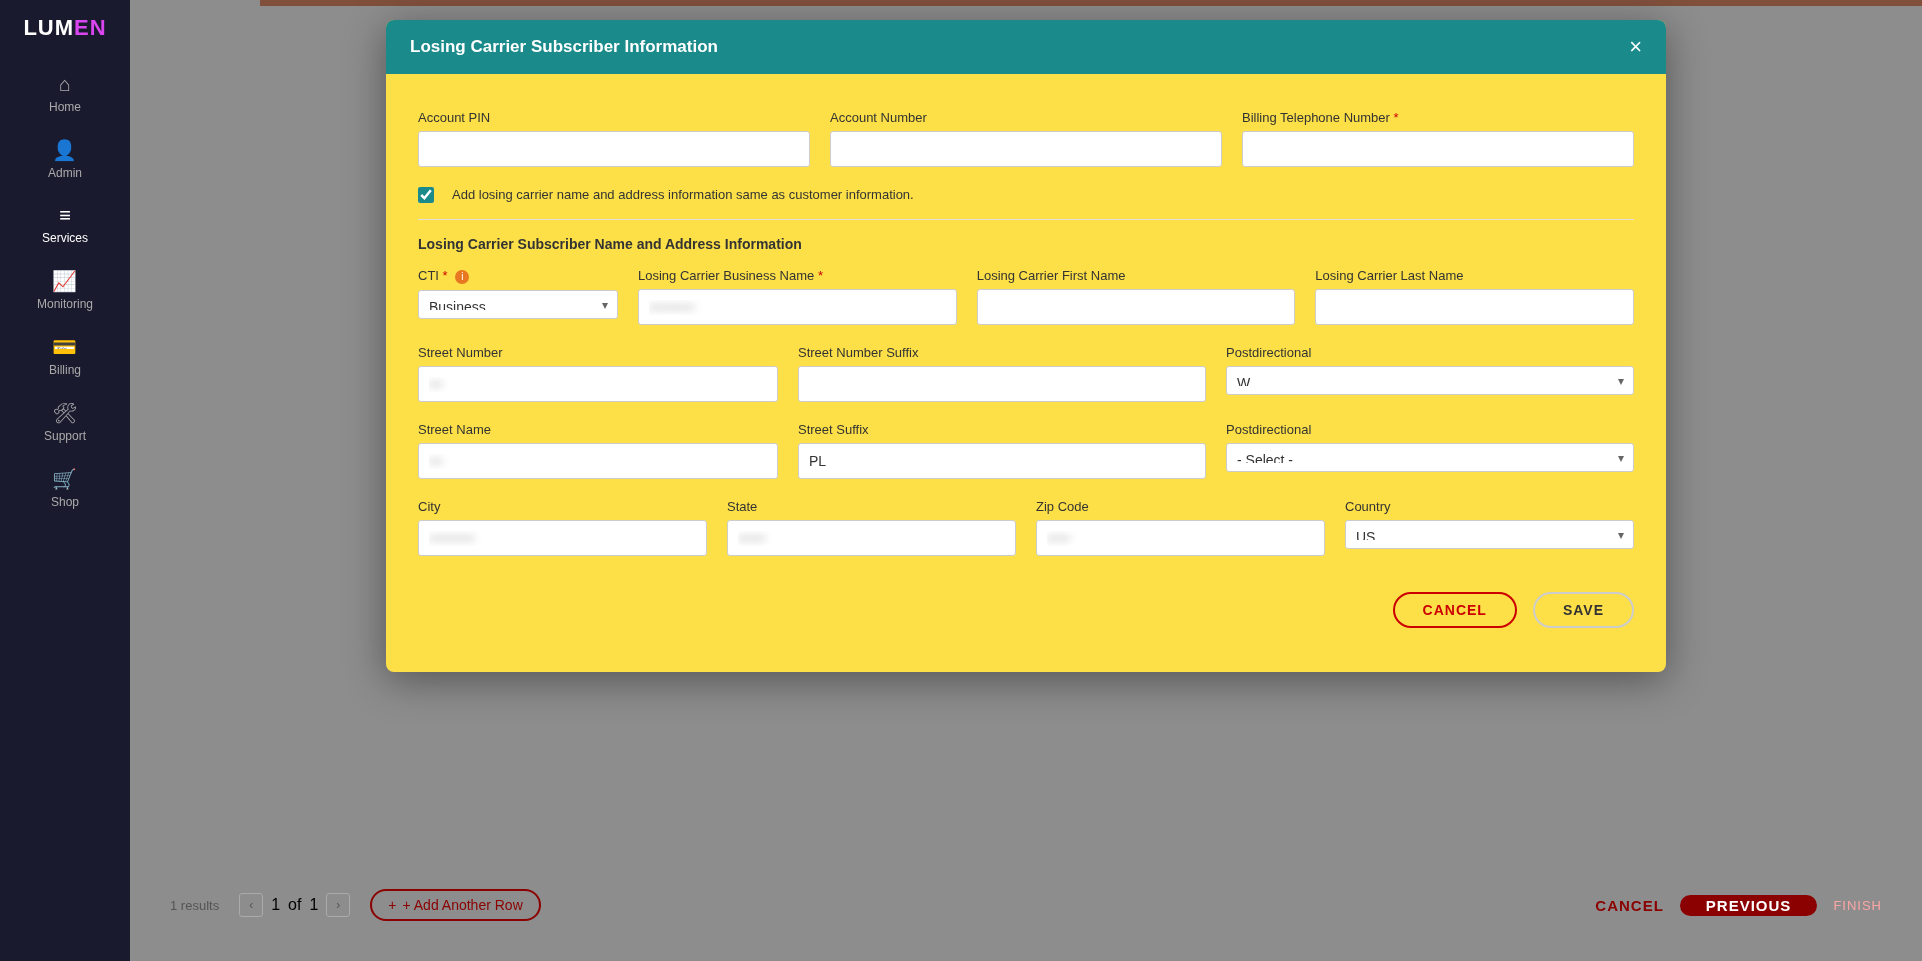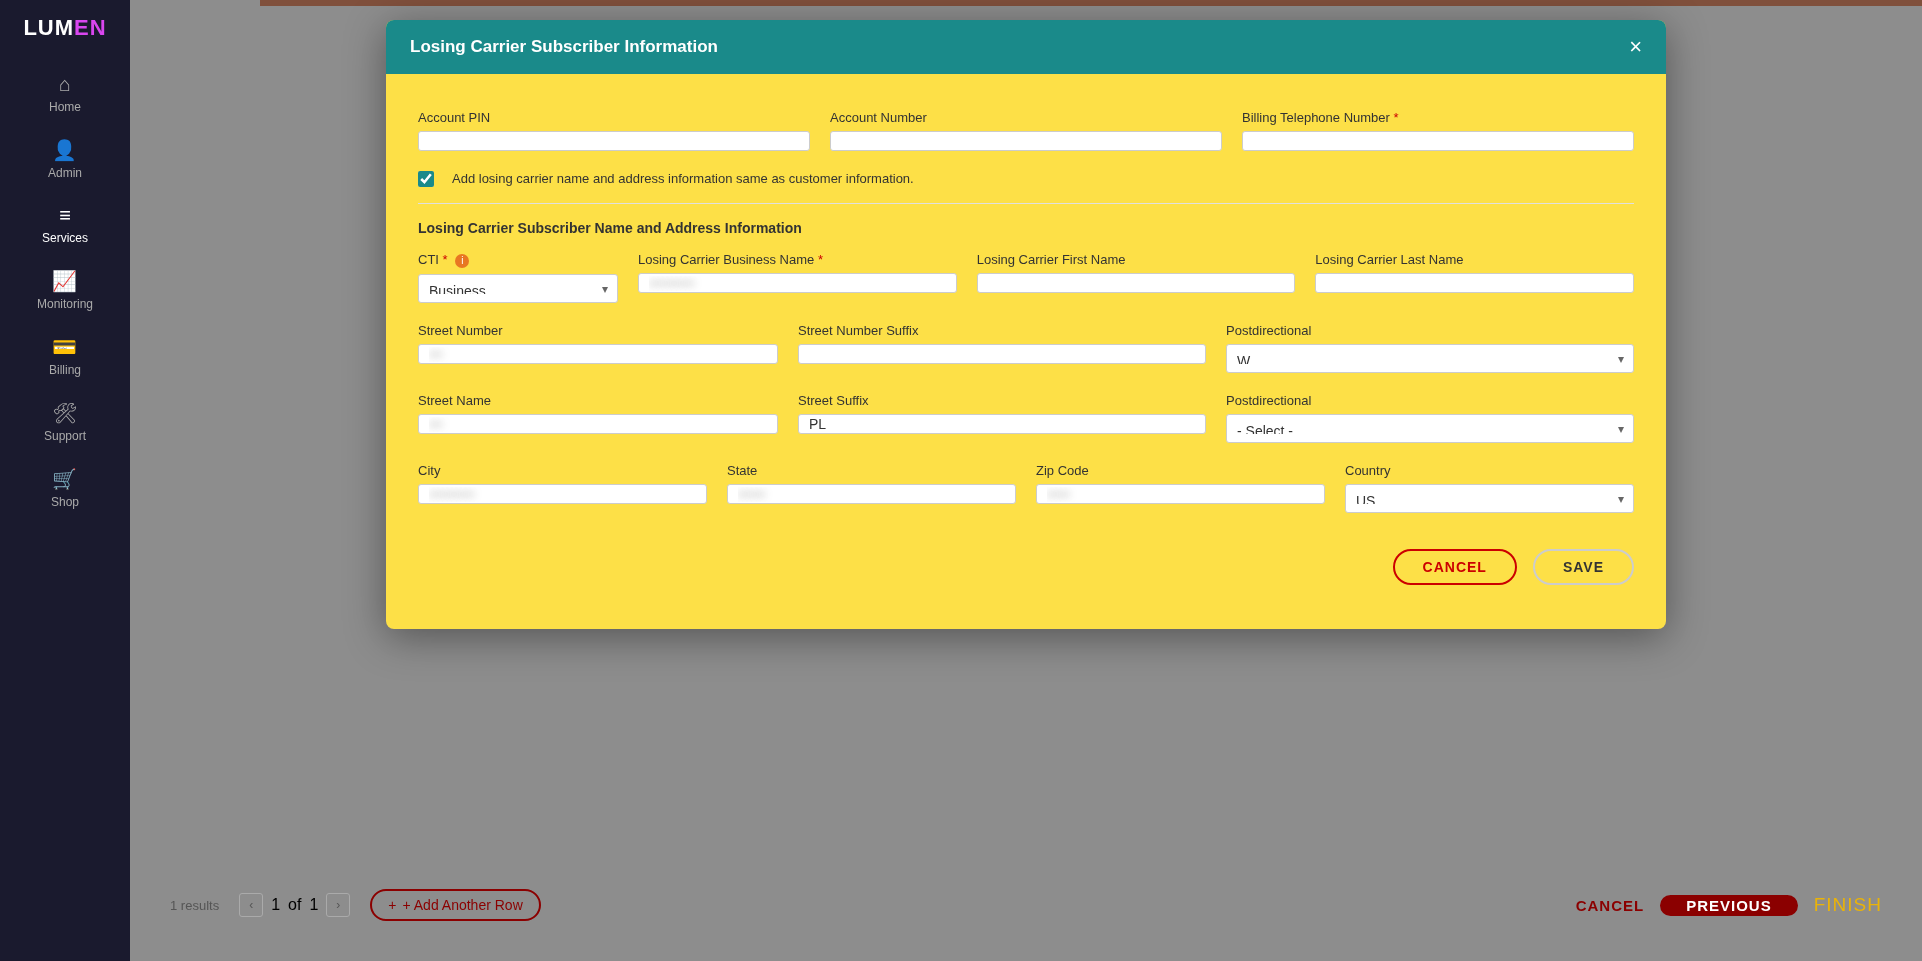--- a/index.html
+++ b/index.html
@@ -116,22 +116,22 @@
       border-radius: 20px;
       padding: 0 24px;
       font-size: 15px;
       font-weight: bold;
       cursor: pointer;
       letter-spacing: 1px;
     }
     .footer-finish-btn {
       background: transparent;
       border: none;
-      color: #eab308;
-      font-size: 19px;
+      color: #fca5a5;
+      font-size: 13px;
       cursor: pointer;
       letter-spacing: 1px;
     }
 
     
     .modal-wrapper {
       position: absolute;
       left: 130px; top: 0;
       right: 0; bottom: 0;
       display: flex;
@@ -203,21 +203,21 @@
       margin-left: 4px;
       cursor: pointer;
     }
     .form-input {
       border: 1px solid #ccc;
       border-radius: 3px;
       padding: 8px 10px;
       font-size: 14px;
       color: #333;
       outline: none;
-      height: 20px;
+      height: 36px;
     }
     .form-select-wrapper {
       position: relative;
     }
     .form-select-wrapper select {
       width: 100%;
       height: 29px;
       border: 1px solid #ccc;
       border-radius: 3px;
       padding: 8px 10px;

